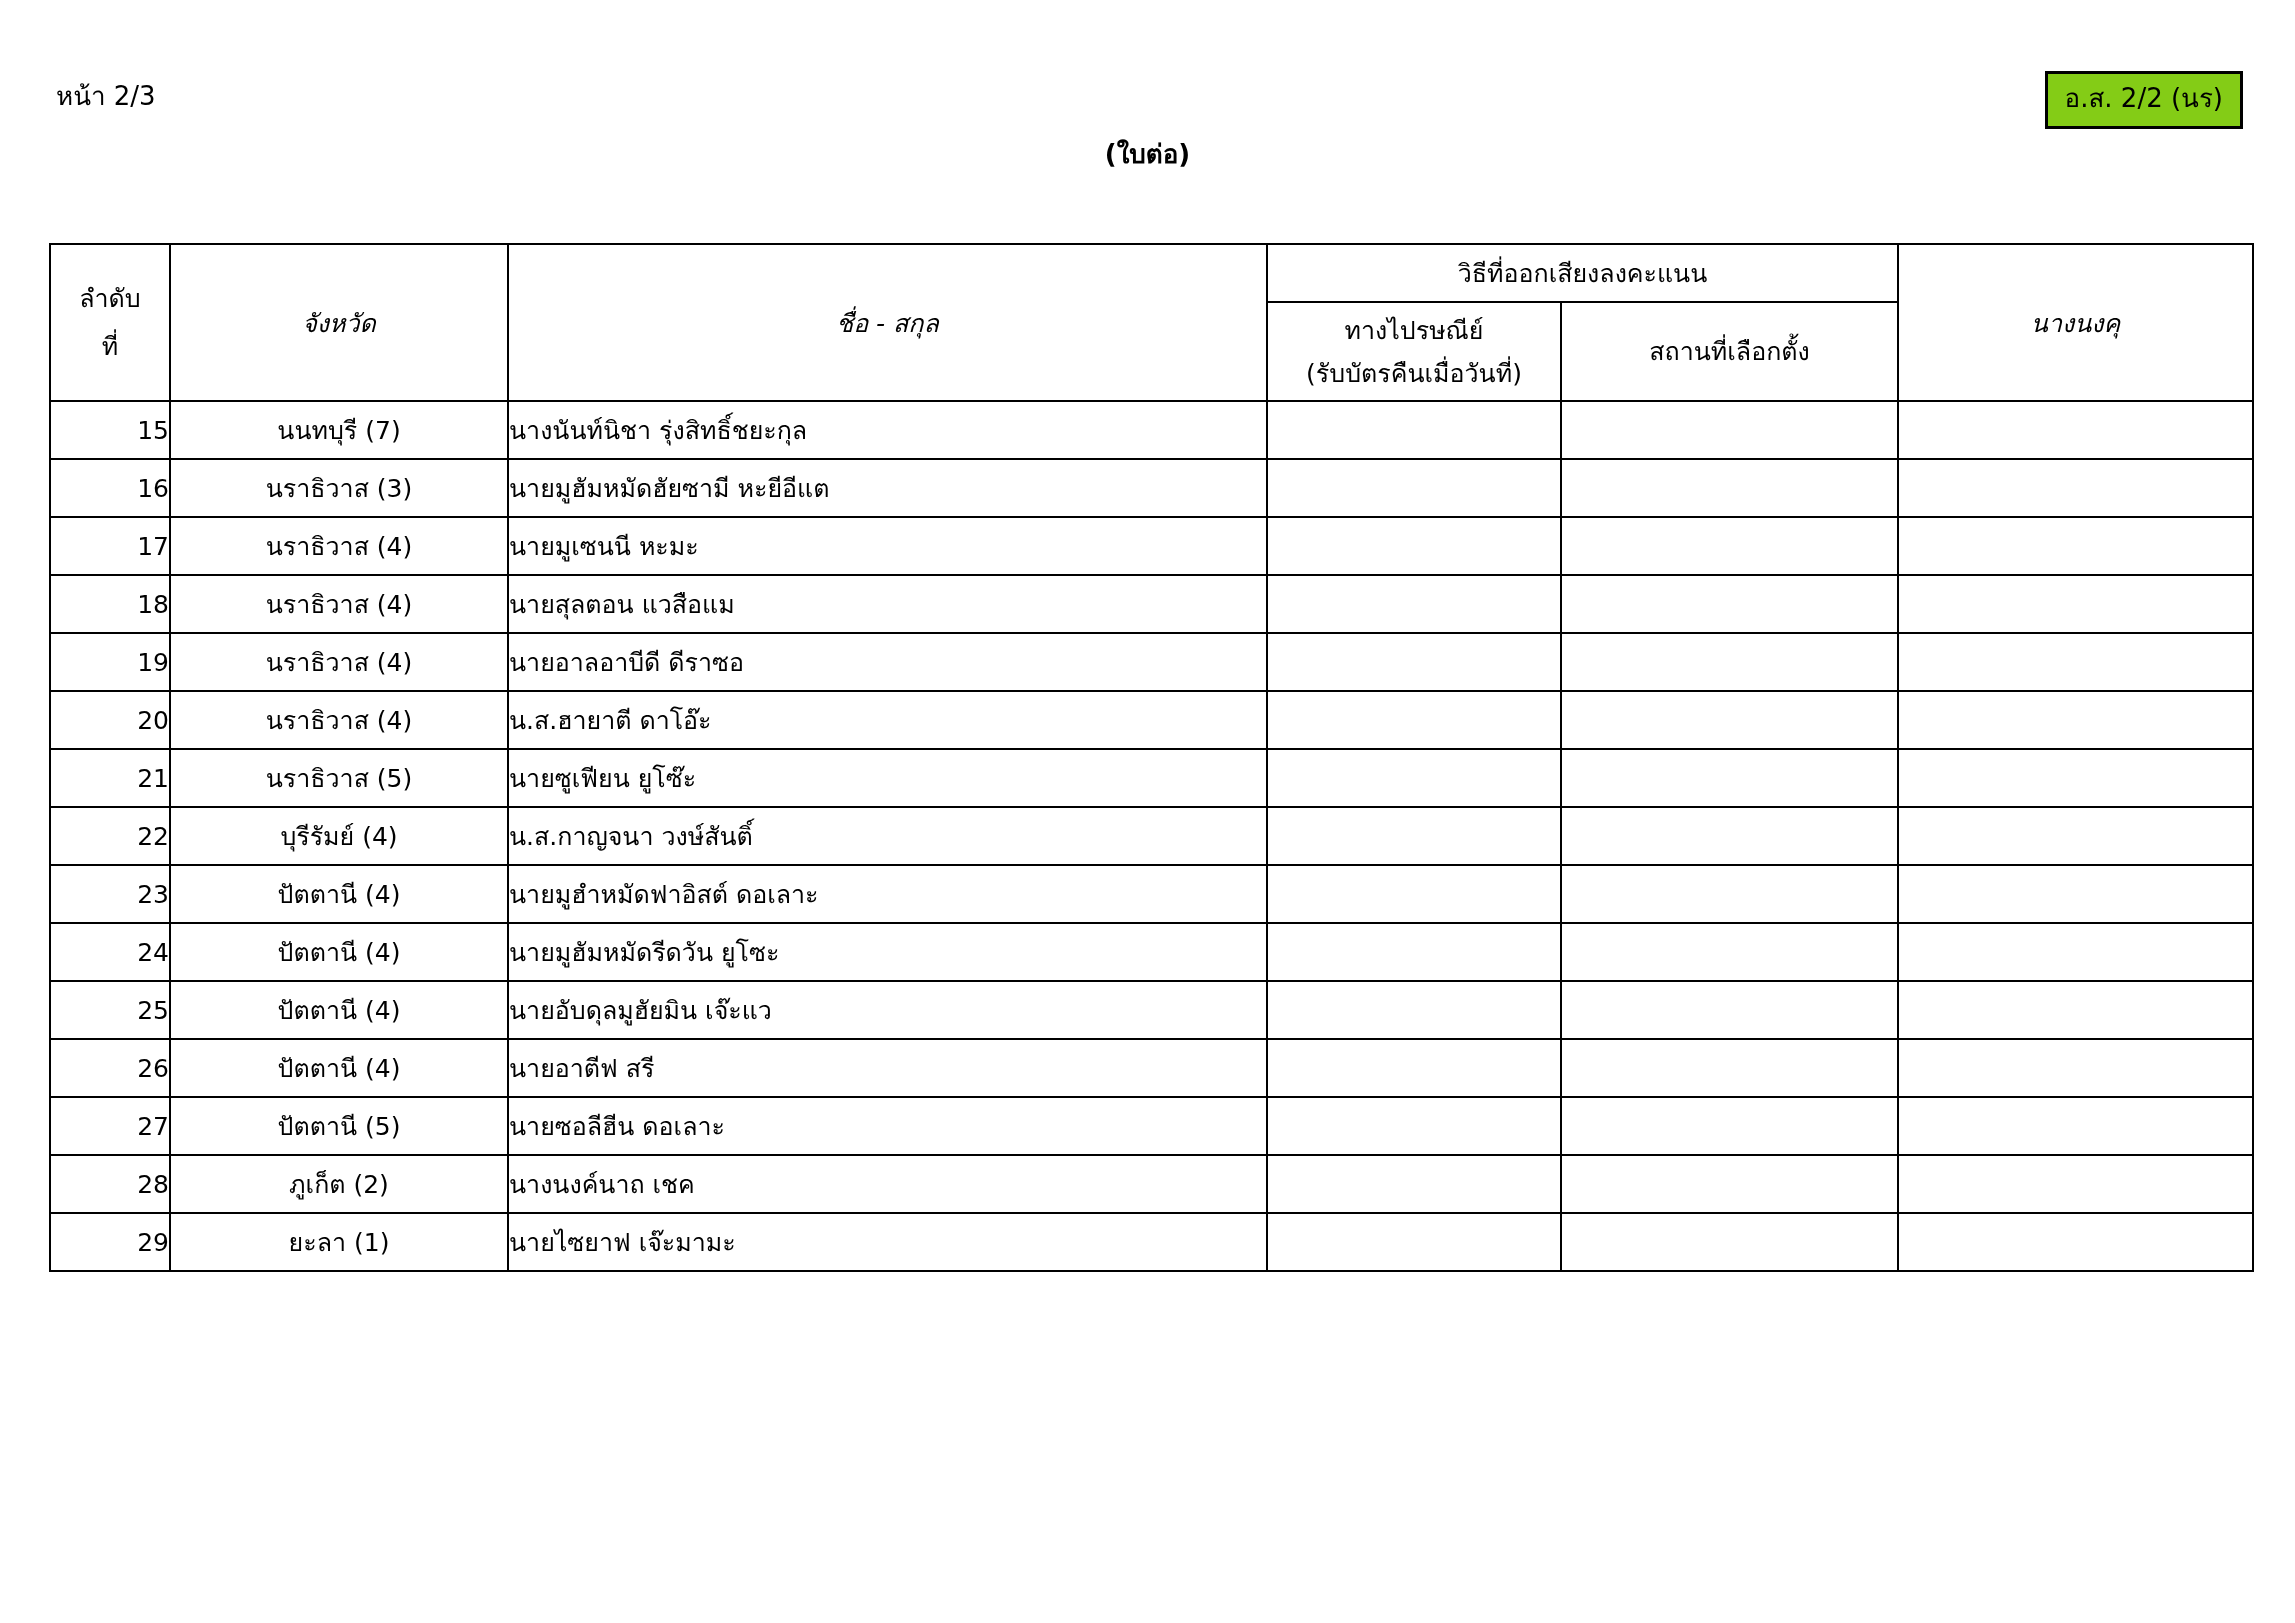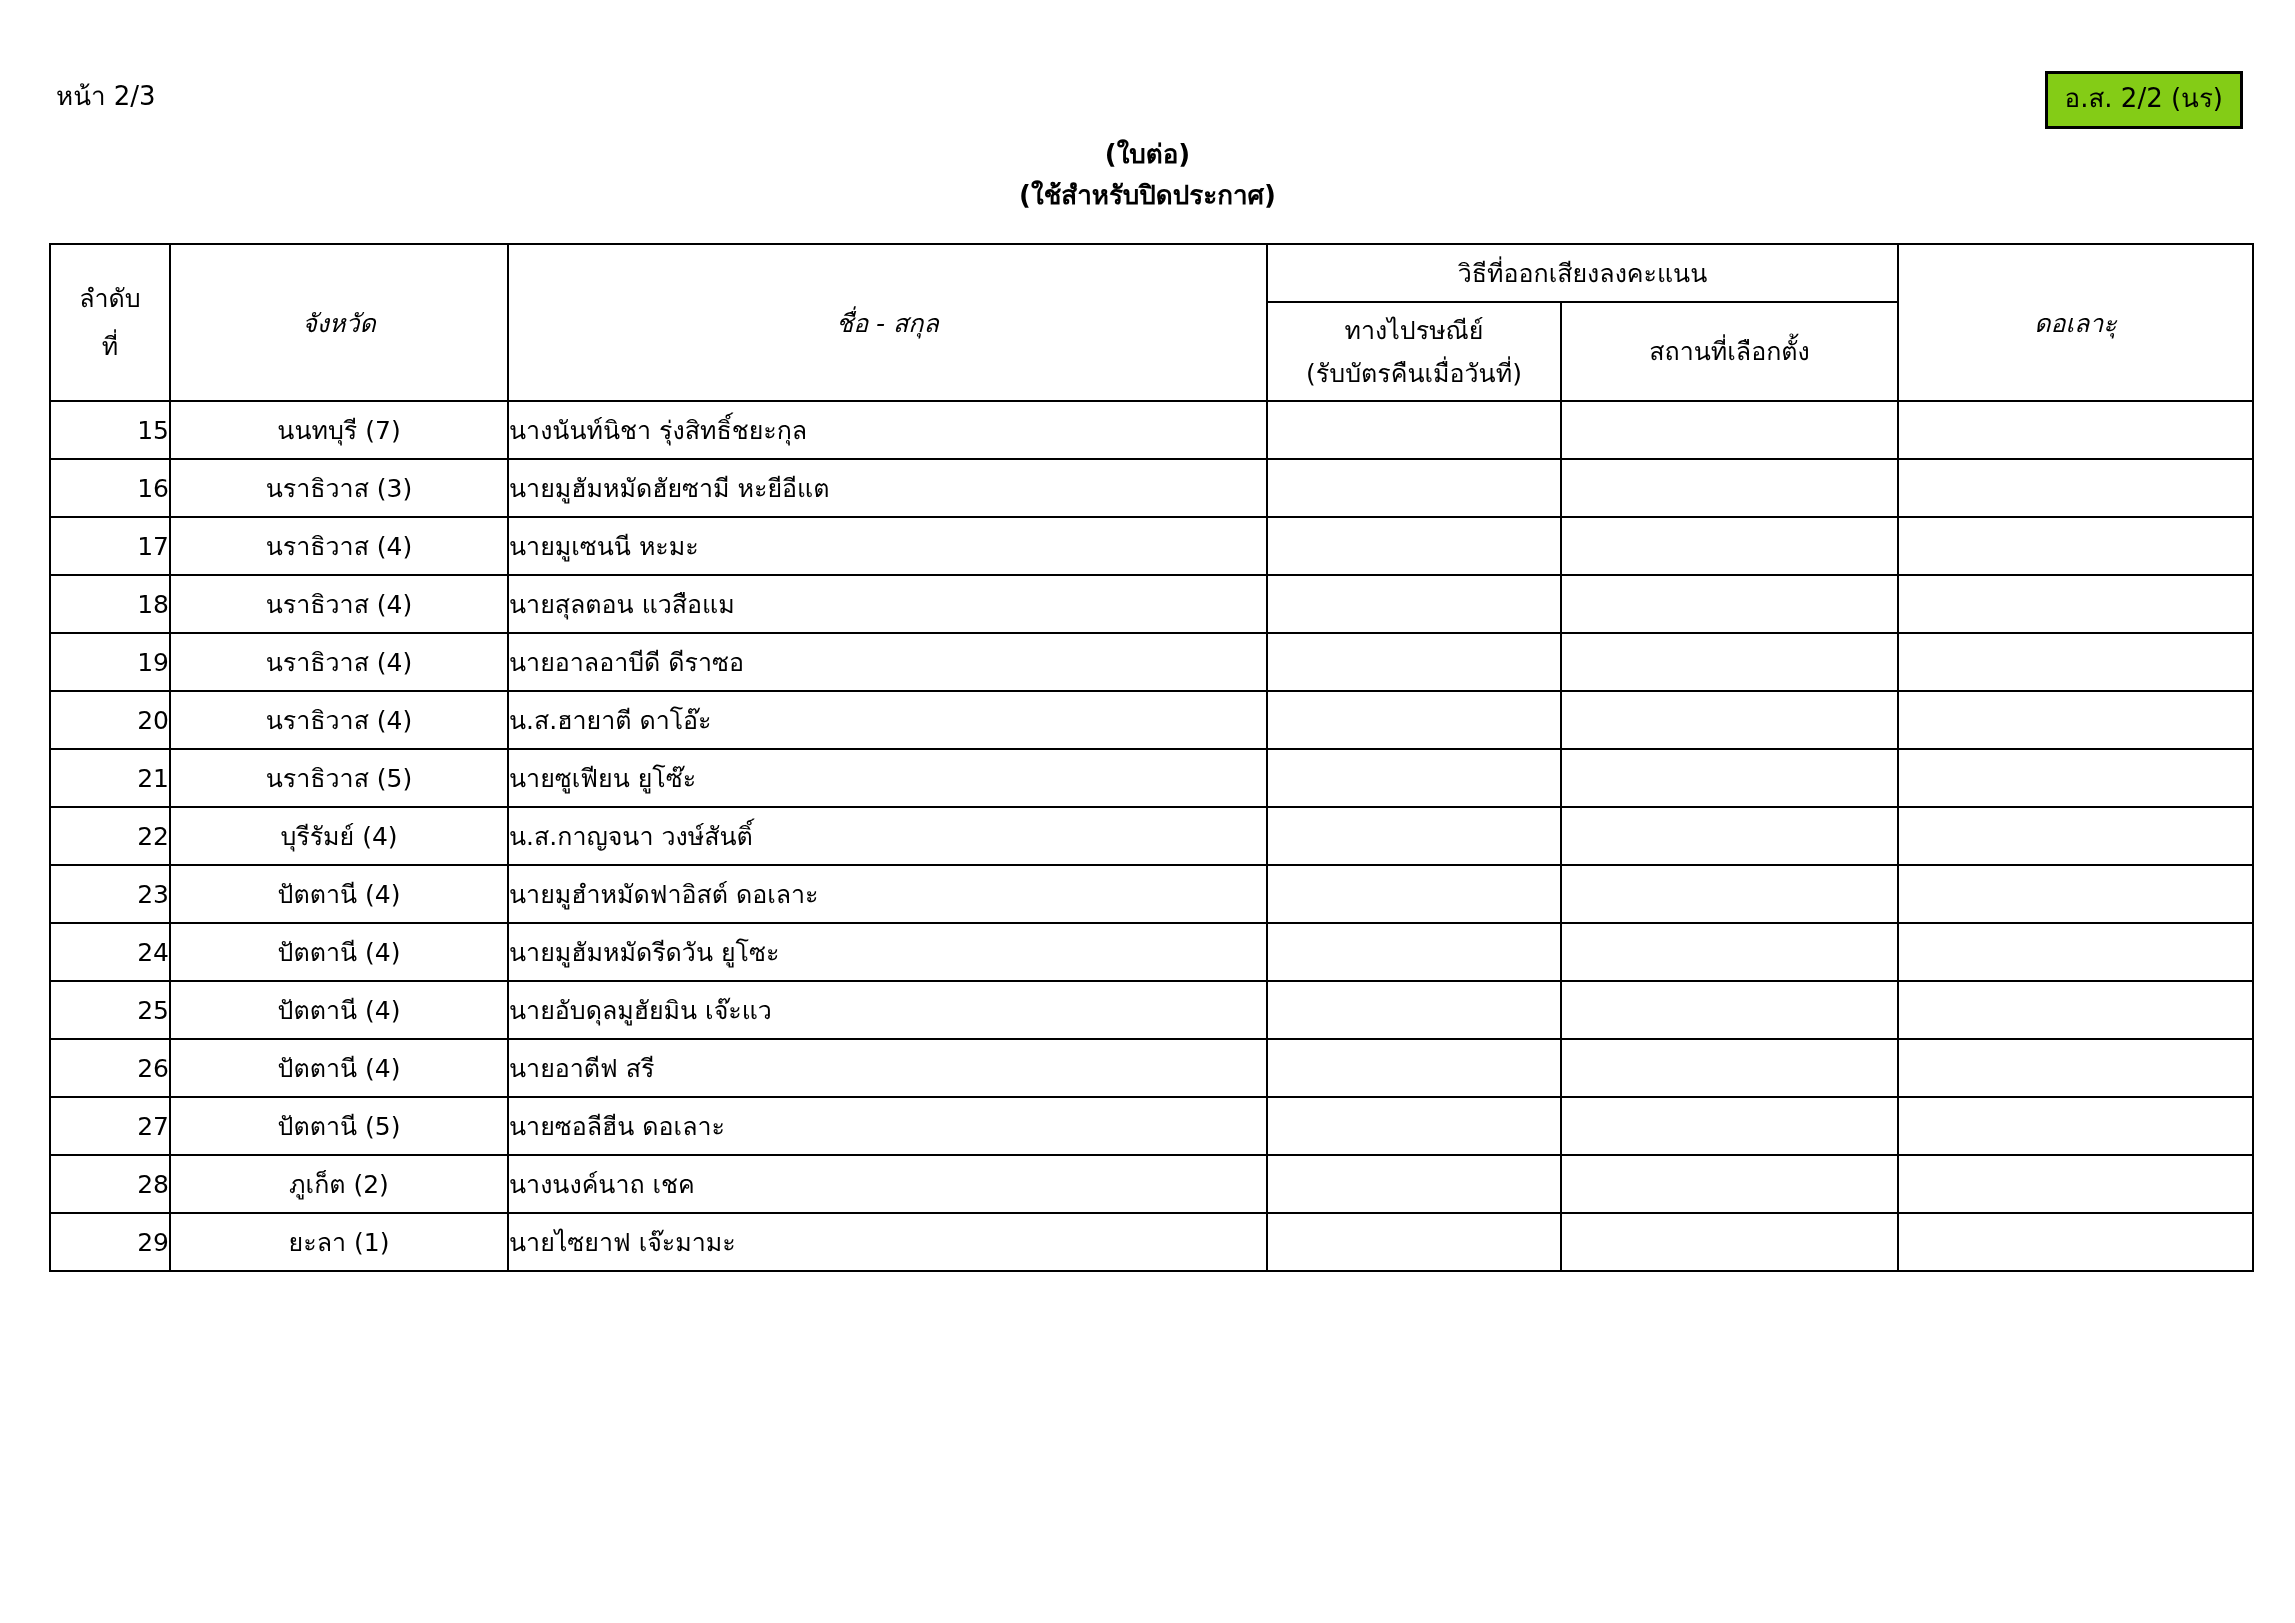--- a/index.html
+++ b/index.html
@@ -159,21 +159,20 @@
 
 <div class="page">
 
   <div class="top-row">
     <div class="page-label">หน้า 2/3</div>
     <div class="form-code-box">อ.ส. 2/2 (นร)</div>
   </div>
 
   <div class="titles">
     <div class="title-line-1">(ใบต่อ)</div>
-    <div class="title-line-2">(ใช้สำหรับปิดประกาศ)</div>
   </div>
 
   <div class="table-wrap">
     <table class="main">
       <colgroup>
         <col class="col-no">
         <col class="col-prov">
         <col class="col-name">
         <col class="col-post">
         <col class="col-place">
@@ -181,21 +180,21 @@
       </colgroup>
       <thead>
         <tr>
           <th class="h-no" rowspan="2">
             <span class="hdr-no-line1">ลำดับ</span>
             <span class="hdr-no-line2">ที่</span>
           </th>
           <th class="h-prov" rowspan="2">จังหวัด</th>
           <th class="h-name" rowspan="2">ชื่อ - สกุล</th>
           <th class="h-method" colspan="2">วิธีที่ออกเสียงลงคะแนน</th>
-          <th class="h-prov" rowspan="2">ดอเลาะุ</th>
+          <th class="h-prov" rowspan="2">นางนงคุ</th>
         </tr>
         <tr>
           <th class="h-sub">
             <span>ทางไปรษณีย์</span>
             <span class="sub-second">(รับบัตรคืนเมื่อวันที่)</span>
           </th>
           <th class="h-sub">สถานที่เลือกตั้ง</th>
         </tr>
       </thead>
       <tbody id="tbody">

